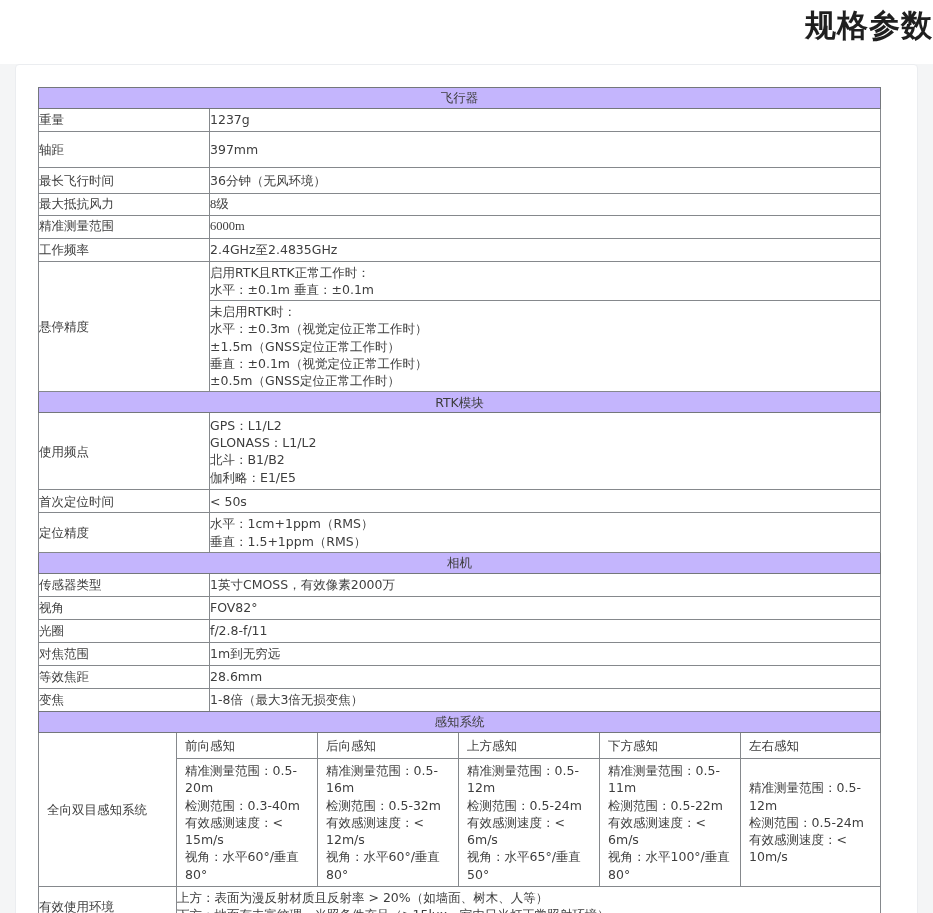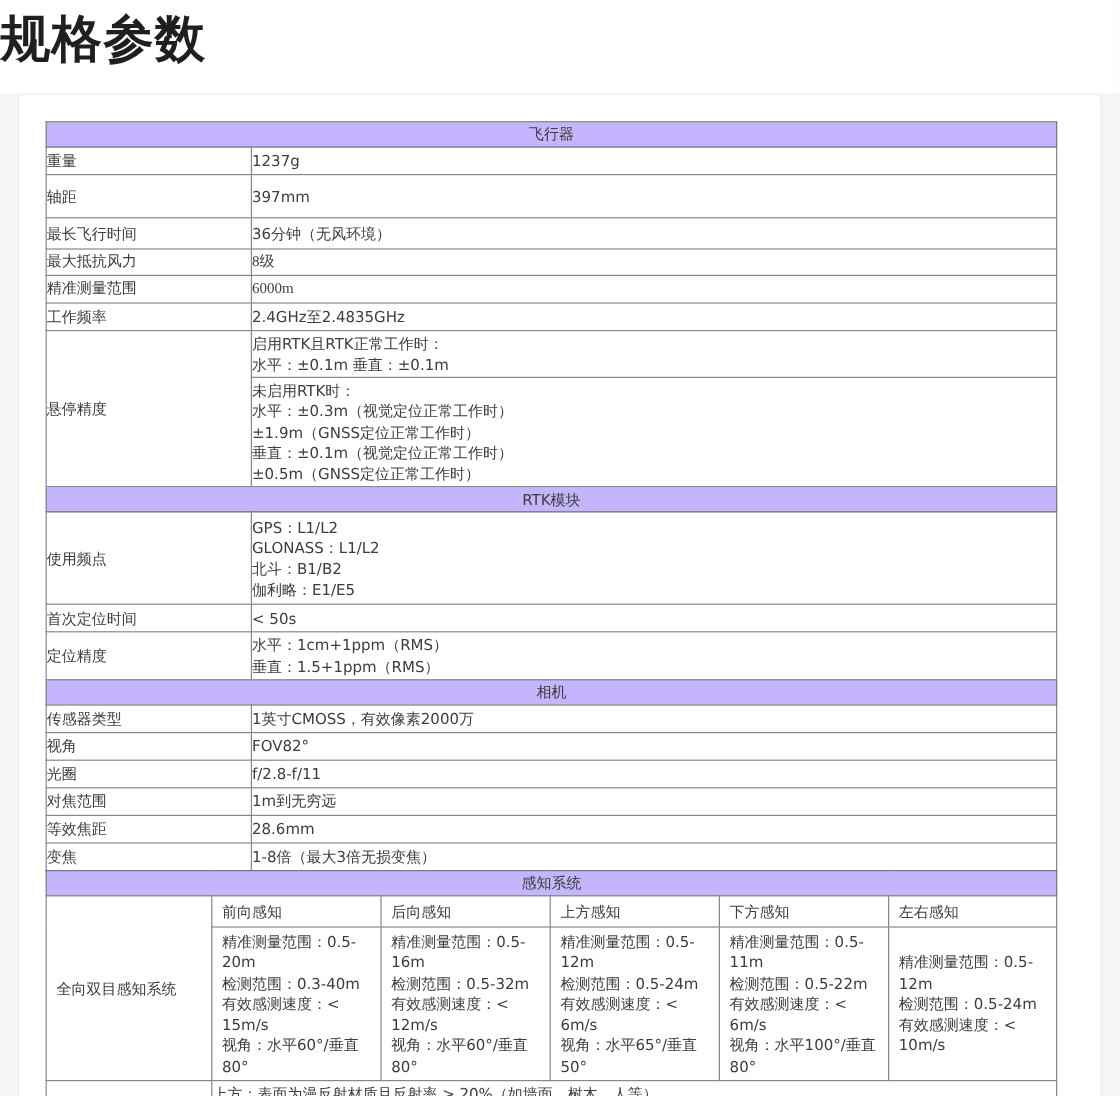--- a/index.html
+++ b/index.html
@@ -6,22 +6,22 @@
   html,body { margin:0; padding:0; }
   body {
     background:#f4f5f6;
     font-family:"DejaVu Sans","Liberation Sans",sans-serif;
     color:#3d3d3d;
     min-height:913px;
     width:933px;
   }
   .title-band { background:#ffffff; padding:5px 0 17px; }
   .page-title {
-    margin:0; text-align:left;
-    font-size:42px; font-weight:600; color:#1f1f1f;
+    margin:0; text-align:right;
+    font-size:31px; font-weight:600; color:#1f1f1f;
     letter-spacing:1px;
   }
   .card {
     margin:0 15px; background:#ffffff;
     border:1px solid #ebedf0; border-radius:4px;
     padding:22px 22px 24px 22px;
     min-height:814px;
   }
   table.spec {
     border-collapse:collapse; table-layout:fixed;
@@ -97,21 +97,21 @@
         <td class="lbl" rowspan="2">悬停精度</td>
         <td class="val">
           <div class="line">启用RTK且RTK正常工作时：</div>
           <div class="line">水平：±0.1m 垂直：±0.1m</div>
         </td>
       </tr>
       <tr class="h84">
         <td class="val">
           <div class="line">未启用RTK时：</div>
           <div class="line">水平：±0.3m（视觉定位正常工作时）</div>
-          <div class="line">±1.9m（GNSS定位正常工作时）</div>
+          <div class="line">±1.5m（GNSS定位正常工作时）</div>
           <div class="line">垂直：±0.1m（视觉定位正常工作时）</div>
           <div class="line">±0.5m（GNSS定位正常工作时）</div>
         </td>
       </tr>
 
       <tr class="sec">
         <td colspan="2">RTK模块</td>
       </tr>
       <tr class="h77">
         <td class="lbl">使用频点</td>

